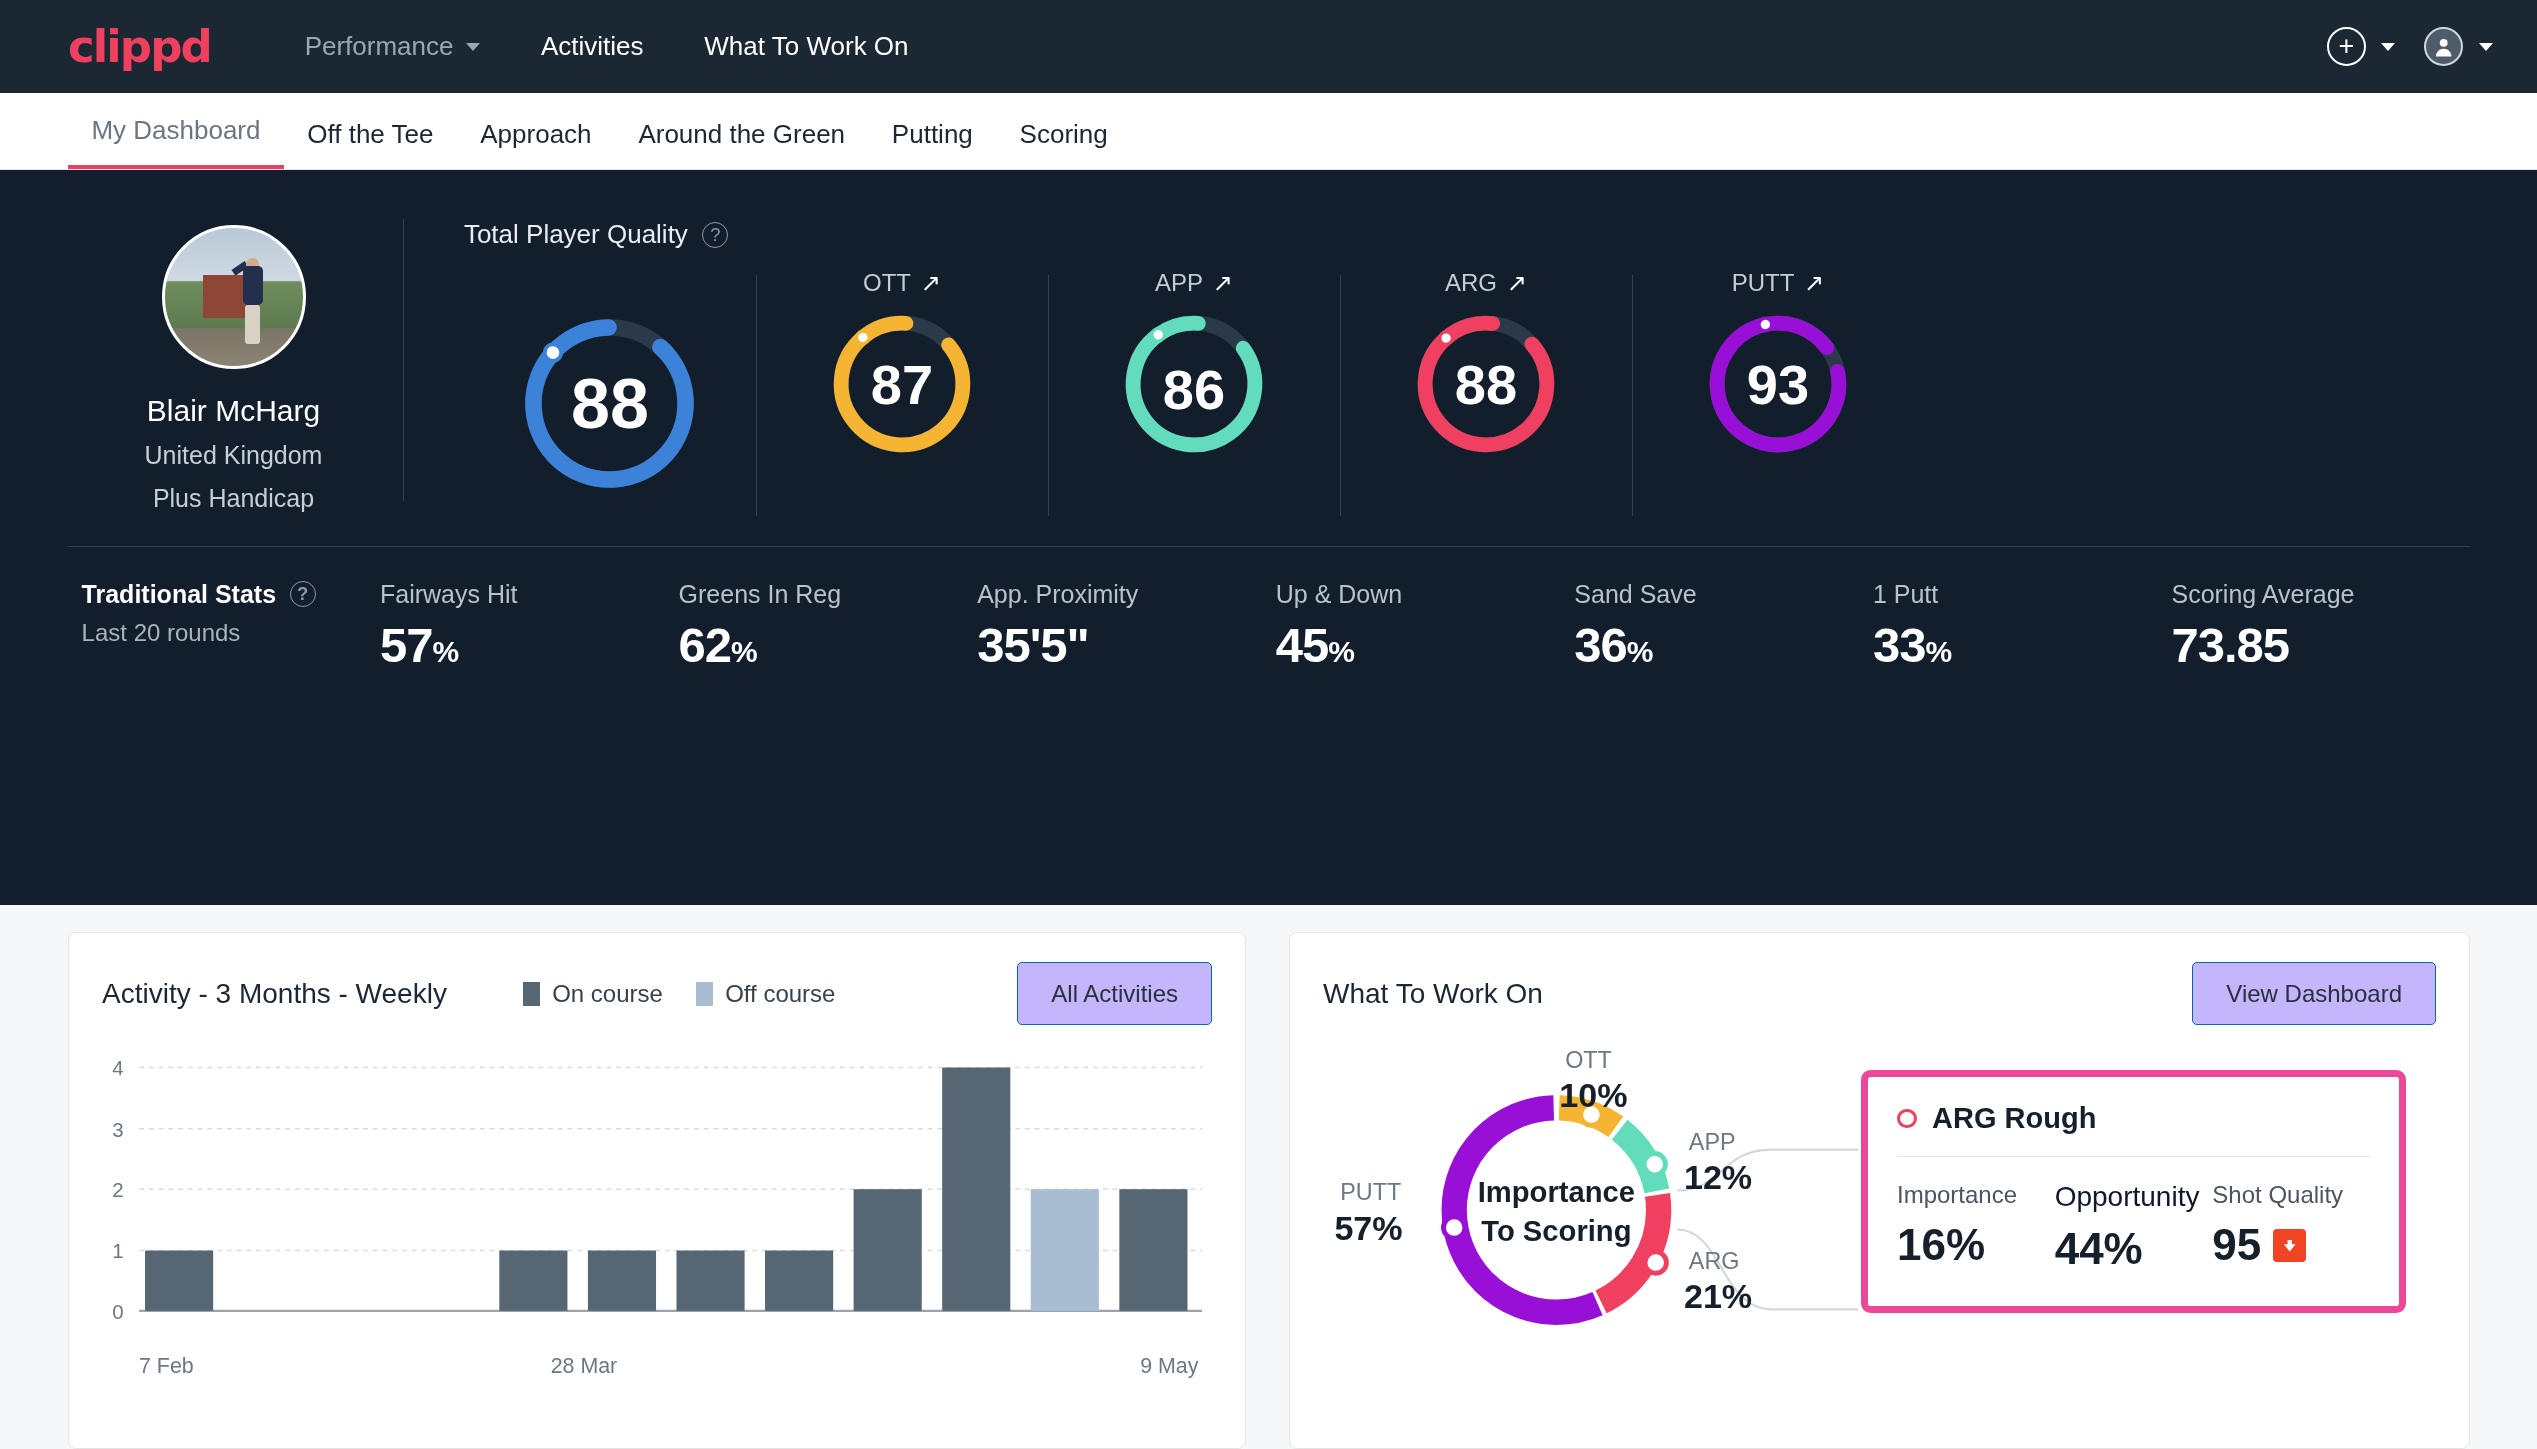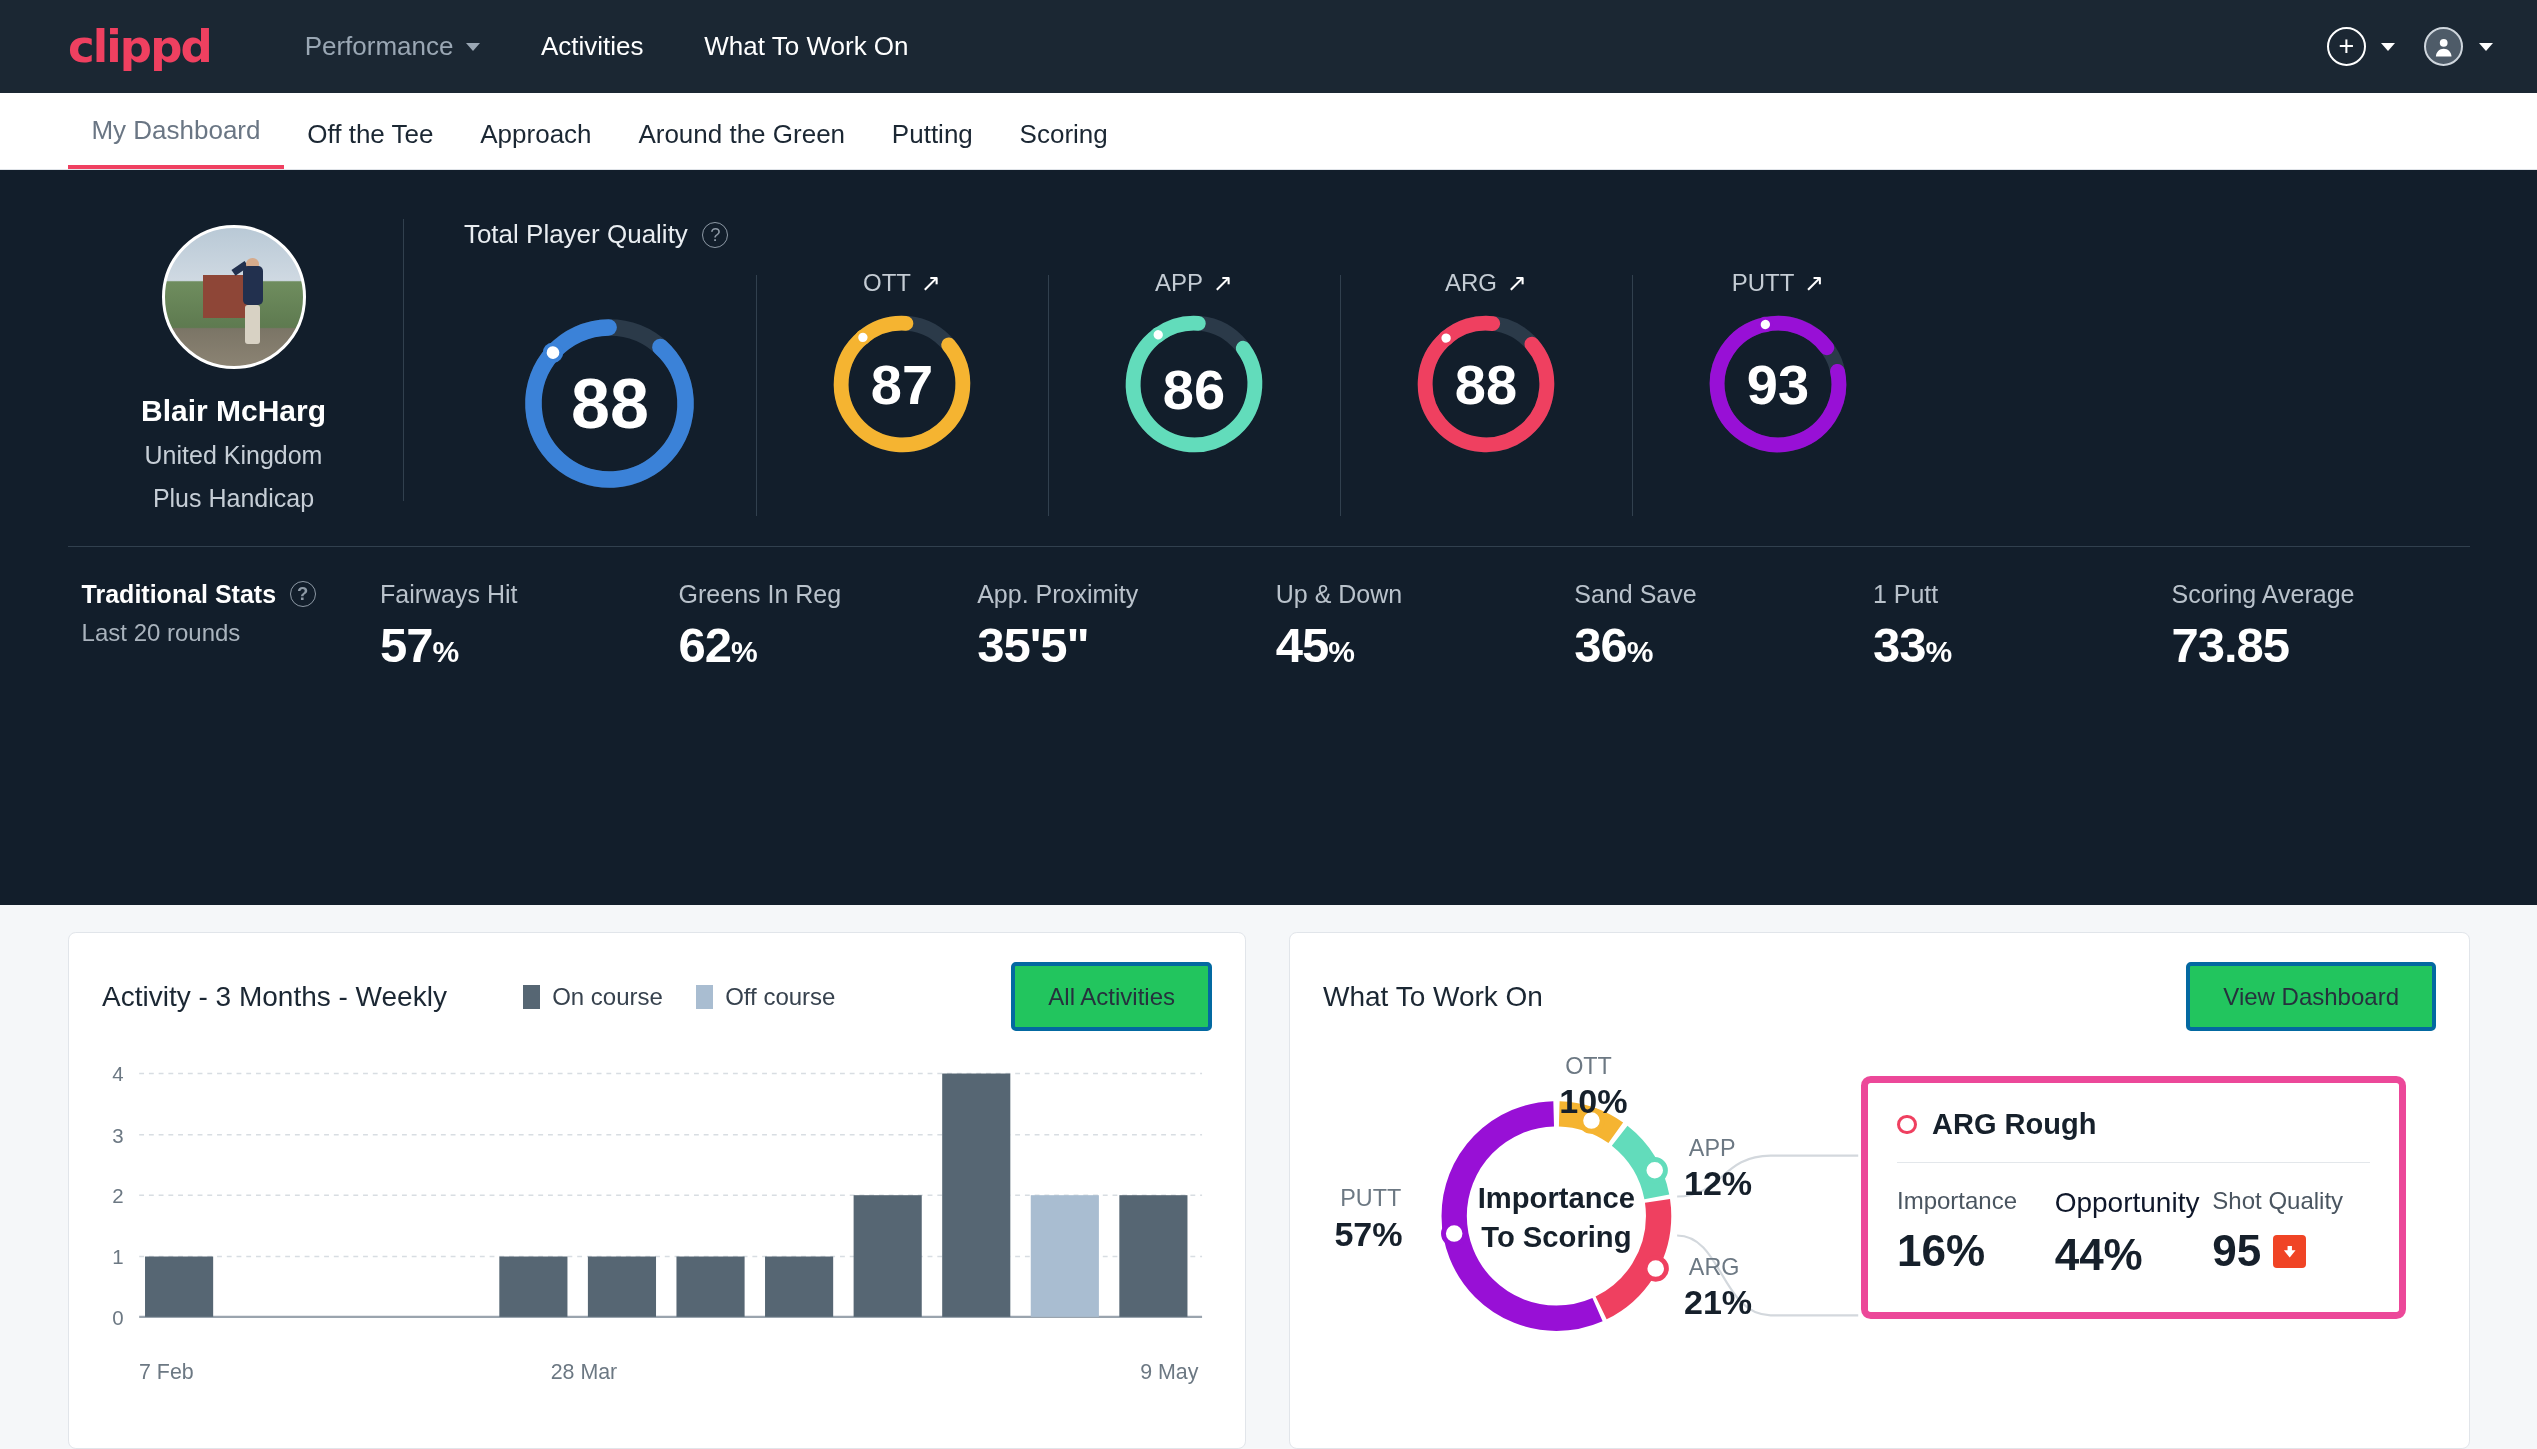--- a/index.html
+++ b/index.html
@@ -103,21 +103,21 @@
     width: 15.6px; height: 39px; background: #d8d2c4; border-radius: 2.9px;
   }
   .avatar-photo .person-head {
     position: absolute; left: 59%; top: 22%;
     width: 12.7px; height: 12.7px; border-radius: 50%; background: #d6ab8c;
   }
   .avatar-photo .person-arm {
     position: absolute; left: 49%; top: 27%;
     width: 15.6px; height: 6.8px; background: #22304e; transform: rotate(-35deg);
   }
-  .pname { color: #fff; font-size: 30px; font-weight: bold; margin-top: 25px; }
+  .pname { color: #fff; font-size: 30px; font-weight: normal; margin-top: 25px; }
   .pmeta { color: #c6ced6; font-size: 25px; margin-top: 13.6px; }
 
   .rings-area {
     flex: 1;
     border-left: 1px solid #31404e;
     padding-left: 60px;
     margin-left: 3.9px;
   }
   .tpq-label {
     display: flex; align-items: center; gap: 14.6px;
@@ -185,22 +185,22 @@
   }
   .card.activity { width: 1178px; }
   .card.wtwo { flex: 1; }
   .card-head { display: flex; align-items: center; }
   .card-title { font-size: 28px; color: #1b2733; font-weight: normal; }
   .legend { display: flex; align-items: center; gap: 33px; margin-left: 76px; }
   .legend-item { display: flex; align-items: center; gap: 12.7px; font-size: 24px; color: #37424e; }
   .swatch { width: 16.6px; height: 24px; }
   .btn {
     margin-left: auto;
-    border: 4px solid #0369a1;
-    background: #22c55e;
+    border: 1px solid #0369a1;
+    background: #c4b5fd;
     border-radius: 4.9px;
     padding: 16.6px 33px;
     font-size: 24px;
     color: #26313d;
     cursor: pointer;
     font-family: "Liberation Sans", sans-serif;
   }
 
   .chart-area { position: relative; margin-top: 25px; height: 292px; }
   .x-labels {

